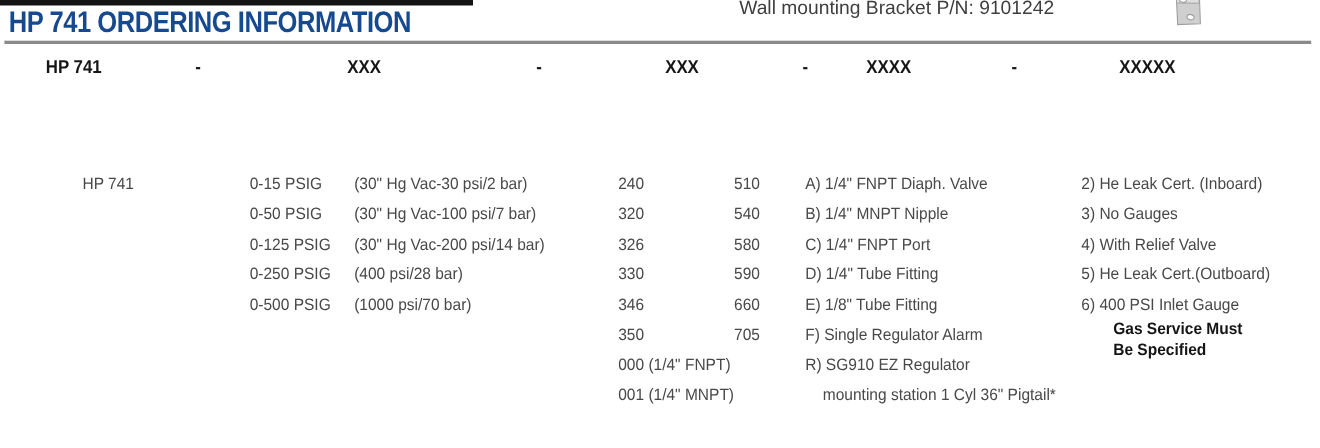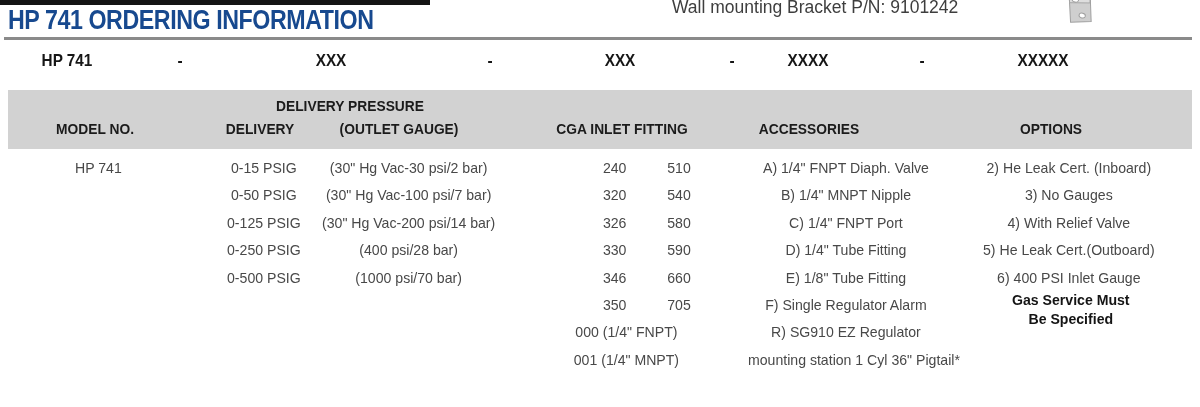--- a/index.html
+++ b/index.html
@@ -1,18 +1,18 @@
 <!DOCTYPE html>
 <html><head>
 <meta charset="utf-8">
 <style>
   html,body{margin:0;padding:0;background:#ffffff;}
   .page{
     position:relative;width:1200px;height:407px;background:#fff;
-    font-family:"Liberation Sans",sans-serif;overflow:hidden;color:#1b1b1b;text-align:center;
+    font-family:"Liberation Sans",sans-serif;overflow:hidden;color:#1b1b1b;
   }
   .topbar{position:absolute;left:0;top:0;width:430px;height:5px;background:#141414;}
   .title{
     position:absolute;left:8px;top:5px;margin:0;
     font-size:27px;font-weight:bold;color:#17498f;letter-spacing:-0.5px;
     transform:scaleX(.86);transform-origin:left top;white-space:nowrap;
   }
   .wall-note{
     position:absolute;left:672px;top:-3px;font-size:17.5px;color:#3e3e3e;white-space:nowrap;
   }
@@ -71,29 +71,20 @@
   <span class="pn" style="left:67px">HP 741</span>
   <span class="pn" style="left:180px">-</span>
   <span class="pn" style="left:331px">XXX</span>
   <span class="pn" style="left:490px">-</span>
   <span class="pn" style="left:620px">XXX</span>
   <span class="pn" style="left:732px">-</span>
   <span class="pn" style="left:808px">XXXX</span>
   <span class="pn" style="left:922px">-</span>
   <span class="pn" style="left:1043px">XXXXX</span>
 
-  <div class="band">
-    <span class="hdr row1" style="left:342px">DELIVERY PRESSURE</span>
-    <span class="hdr row2" style="left:87px">MODEL NO.</span>
-    <span class="hdr row2" style="left:252px">DELIVERY</span>
-    <span class="hdr row2" style="left:391px">(OUTLET GAUGE)</span>
-    <span class="hdr row2" style="left:614px">CGA INLET FITTING</span>
-    <span class="hdr row2" style="left:801px">ACCESSORIES</span>
-    <span class="hdr row2" style="left:1043px">OPTIONS</span>
-  </div>
 
   <div class="col" style="left:75px">
     <div>HP 741</div>
   </div>
 
   <div class="col" style="left:227px">
     <div>0-15 PSIG</div>
     <div>0-50 PSIG</div>
     <div>0-125 PSIG</div>
     <div>0-250 PSIG</div>

